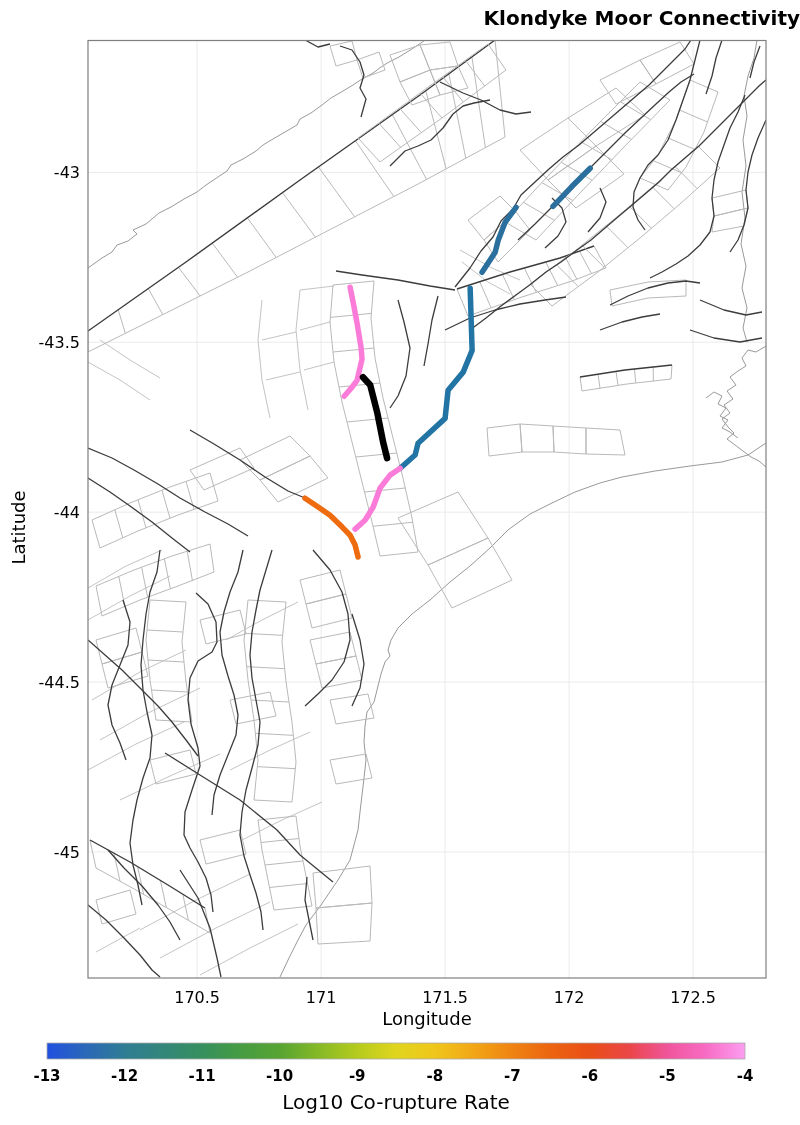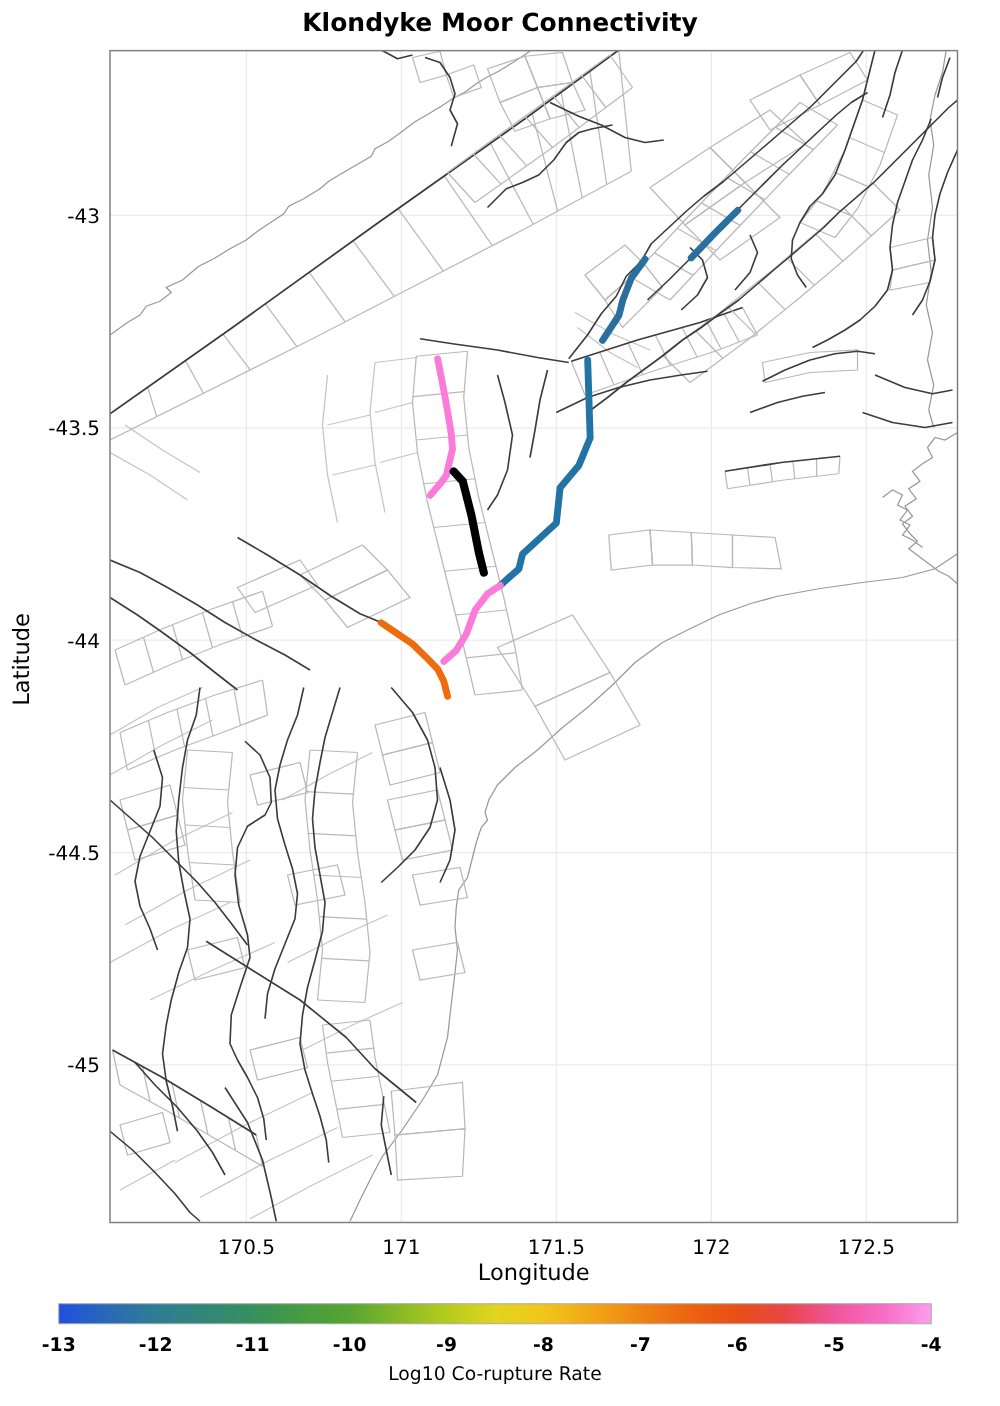--- a/index.html
+++ b/index.html
@@ -1,24 +1,24 @@
 <!DOCTYPE html>
 <html><head>
 <meta charset="utf-8">
 <style>
   html,body{margin:0;padding:0;background:#ffffff;}
   #figure{position:relative;width:800px;height:1125px;background:#fff;overflow:hidden;
           font-family:"DejaVu Sans","Liberation Sans",sans-serif;}
   #figure svg{position:absolute;left:0;top:0;}
   .overlay{position:absolute;color:#000;white-space:nowrap;}
-  #title{left:0;top:6px;width:800px;text-align:center;font-size:20px;font-weight:bold;}
+  #title{left:0;top:6px;width:800px;text-align:right;font-size:20px;font-weight:bold;}
   #xlabel{left:0;top:1008px;width:854px;text-align:center;font-size:18px;}
   #ylabel{left:-62px;top:517px;width:160px;text-align:center;font-size:18px;
           transform:rotate(-90deg);transform-origin:50% 50%;}
-  #cblabel{left:0;top:1090px;width:792px;text-align:center;font-size:15px;}
+  #cblabel{left:0;top:1090px;width:792px;text-align:center;font-size:20px;}
   .ticktext{font-size:16px;fill:#000;}
   .cbticktext{font-size:15px;fill:#000;}
 </style>
 </head>
 <body>
 
 <div id="figure">
   <div id="title" class="overlay">Klondyke Moor Connectivity</div>
   <svg id="plot-svg" width="800" height="1125" viewBox="0 0 800 1125">
       <defs>

